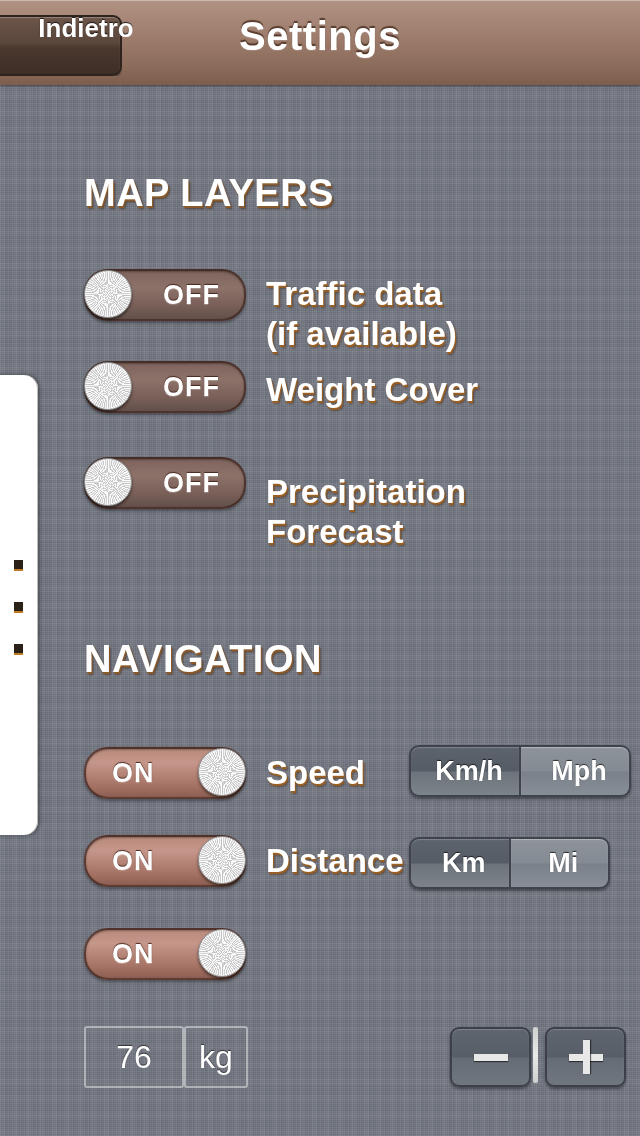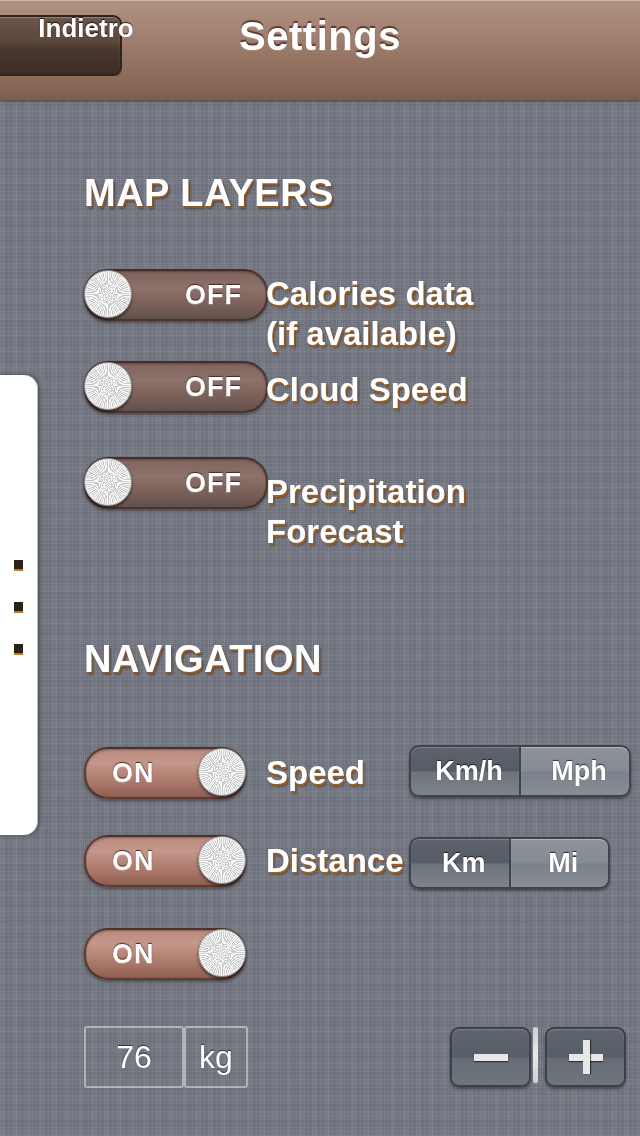--- a/index.html
+++ b/index.html
@@ -36,21 +36,21 @@
       repeating-linear-gradient(0deg,
         rgba(255,255,255,0.03) 0px, rgba(255,255,255,0.03) 7px,
         rgba(0,0,0,0.00) 7px, rgba(0,0,0,0.00) 17px);
     overflow: hidden;
   }
 
   
   #navbar {
     position: absolute;
     left: 0; top: 0;
-    width: 640px; height: 100px;
+    width: 640px; height: 85px;
     background: linear-gradient(to bottom,
         #b29383 0%, #a9897a 18%, #9b7a6a 48%, #8a6a59 80%, #7d5e4e 100%);
     box-shadow: inset 0 1px 0 rgba(255,255,255,0.35), 0 1px 2px rgba(0,0,0,0.45);
     overflow: hidden;
   }
   #nav-title {
     position: absolute;
     left: 0; right: 0; top: 14px;
     text-align: center;
     font-size: 40px;
@@ -99,21 +99,20 @@
     position: absolute;
     left: 84px;
     width: 158px; height: 48px;
     border-radius: 24px;
     border: 2px solid rgba(60,35,28,0.75);
     box-shadow: 0 2px 3px rgba(0,0,0,0.35), inset 0 1px 2px rgba(0,0,0,0.3);
     overflow: visible;
   }
   .toggle.off {
     background: linear-gradient(to bottom, #7e645d 0%, #8d726a 35%, #7a6059 70%, #63504a 100%);
-    padding-left: 22px;
   }
   .toggle.on {
     background: linear-gradient(to bottom, #b98b7c 0%, #c5968a 28%, #a87668 72%, #8d5e52 100%);
   }
   .toggle-text {
     position: absolute;
     top: 9px;
     font-size: 27px;
     font-weight: bold;
     color: #ffffff;
@@ -261,29 +260,29 @@
     <div id="nav-title">Settings</div>
   </div>
 
   <div class="section-header" id="hdr-map-layers">MAP LAYERS</div>
 
   <div class="toggle off" style="top:269px">
     <div class="knob"></div>
     <div class="toggle-text">OFF</div>
   </div>
   <div class="row-label" style="top:274px">
-    <div>Calories data</div>
+    <div>Traffic data</div>
     <div>(if available)</div>
   </div>
 
   <div class="toggle off" style="top:361px">
     <div class="knob"></div>
     <div class="toggle-text">OFF</div>
   </div>
-  <div class="row-label" style="top:370px">Cloud Speed</div>
+  <div class="row-label" style="top:370px">Weight Cover</div>
 
   <div class="toggle off" style="top:457px">
     <div class="knob"></div>
     <div class="toggle-text">OFF</div>
   </div>
   <div class="row-label" style="top:472px">
     <div>Precipitation</div>
     <div>Forecast</div>
   </div>
 

